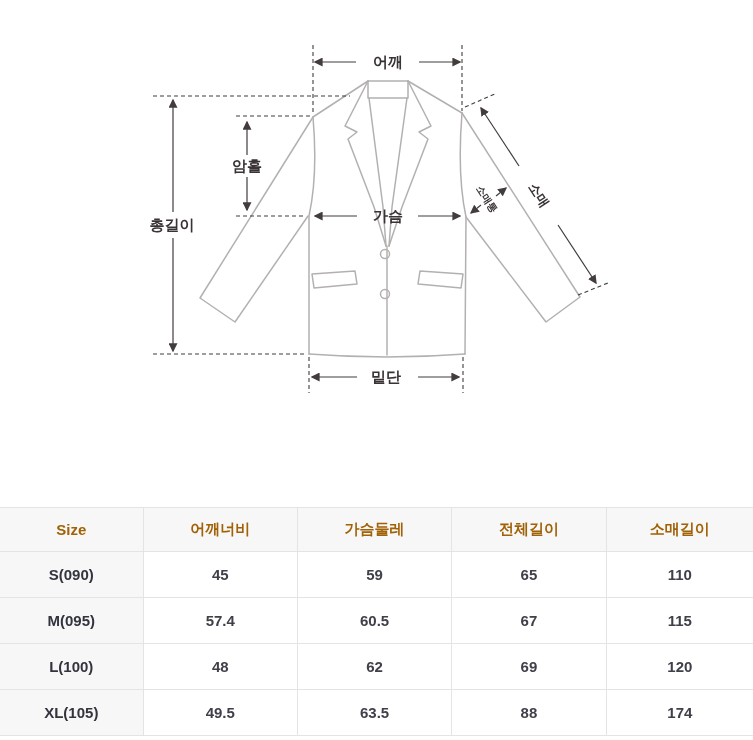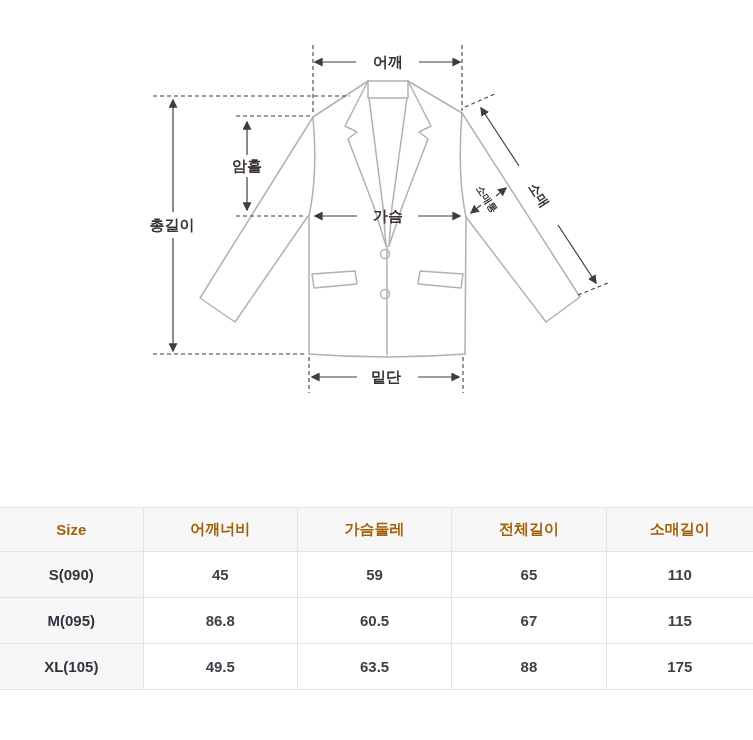--- a/index.html
+++ b/index.html
@@ -127,28 +127,35 @@
     <tbody>
       <tr>
         <th>S(090)</th>
         <td>45</td>
         <td>59</td>
         <td>65</td>
         <td>110</td>
       </tr>
       <tr>
         <th>M(095)</th>
-        <td>86.8</td>
+        <td>57.4</td>
         <td>60.5</td>
         <td>67</td>
         <td>115</td>
+      </tr>
+      <tr>
+        <th>L(100)</th>
+        <td>48</td>
+        <td>62</td>
+        <td>69</td>
+        <td>120</td>
       </tr>
       <tr>
         <th>XL(105)</th>
         <td>49.5</td>
         <td>63.5</td>
         <td>88</td>
-        <td>175</td>
+        <td>174</td>
       </tr>
     </tbody>
   </table>
 
 </div>
 
 </body></html>

